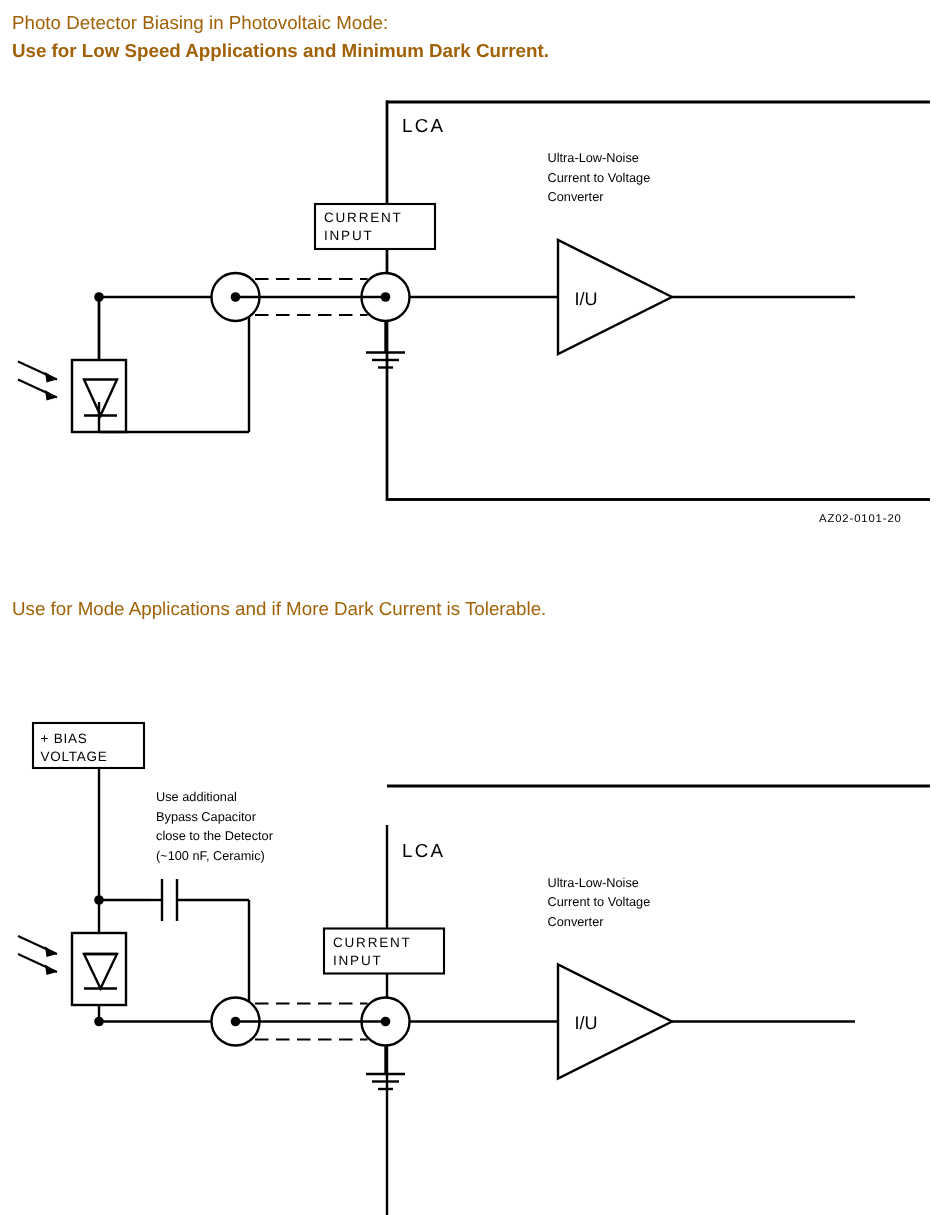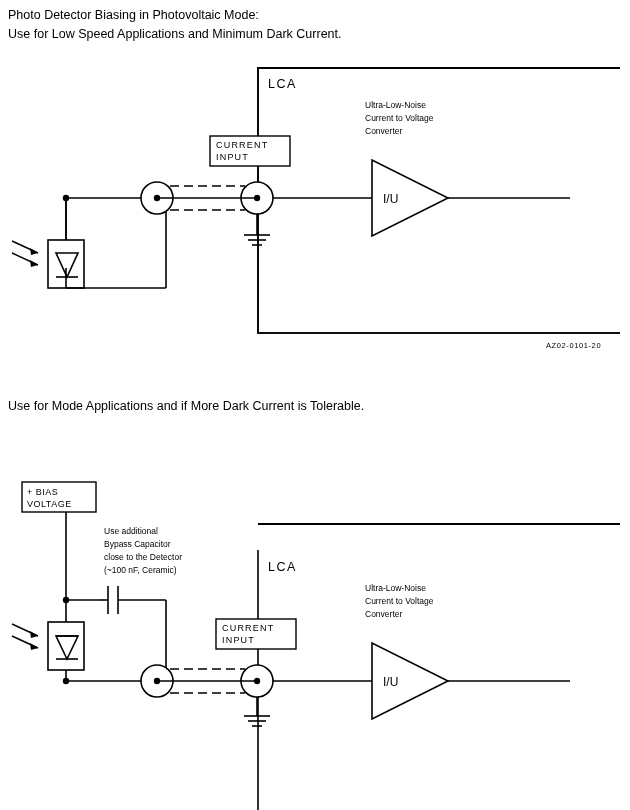--- a/index.html
+++ b/index.html
@@ -19,21 +19,21 @@
     position: absolute;
     left: 0; top: 0;
     width: 630px;
     height: 810px;
   }
   .caption {
     position: absolute;
     font-size: 12.5px;
     line-height: 19px;
     white-space: pre;
-    color: #000000;
+    color: #a16207;
   }
   .diagram {
     position: absolute;
     left: 0;
     width: 630px;
   }
   .svgwrap { display: block; }
   text {
     font-family: "Liberation Sans", sans-serif;
     fill: #000000;
@@ -45,21 +45,21 @@
   .lbl-code { font-size: 7.5px; letter-spacing: 0.6px; }
   .lbl-note { font-size: 8.5px; }
   .lbl-bias { font-size: 9px; letter-spacing: 0.5px; }
 </style>
 </head>
 <body>
 
 <div class="page">
 
   <div class="caption" style="left:8px; top:6px;">Photo Detector Biasing in Photovoltaic Mode:</div>
-  <div class="caption" style="left:8px; top:25px;">Use for Low Speed Applications and Minimum Dark Current.</div>
+  <div class="caption" style="left:8px; top:25px;font-weight:bold;">Use for Low Speed Applications and Minimum Dark Current.</div>
 
   <div class="diagram" style="top:55px; height:300px;">
     <svg class="svgwrap" width="630" height="300" viewBox="0 0 630 300">
       <g stroke="#000000" fill="none" stroke-width="1.6">
 
         <path d="M 258 12 L 258 278 L 620 278"></path>
         <path d="M 258 12 L 620 12" stroke="none"></path>
         <path d="M 258 12 L 620 12" stroke="#000000" stroke-width="0"></path>
 
         <line x1="258" y1="12" x2="620" y2="12" stroke="#000000" stroke-width="0"></line>

